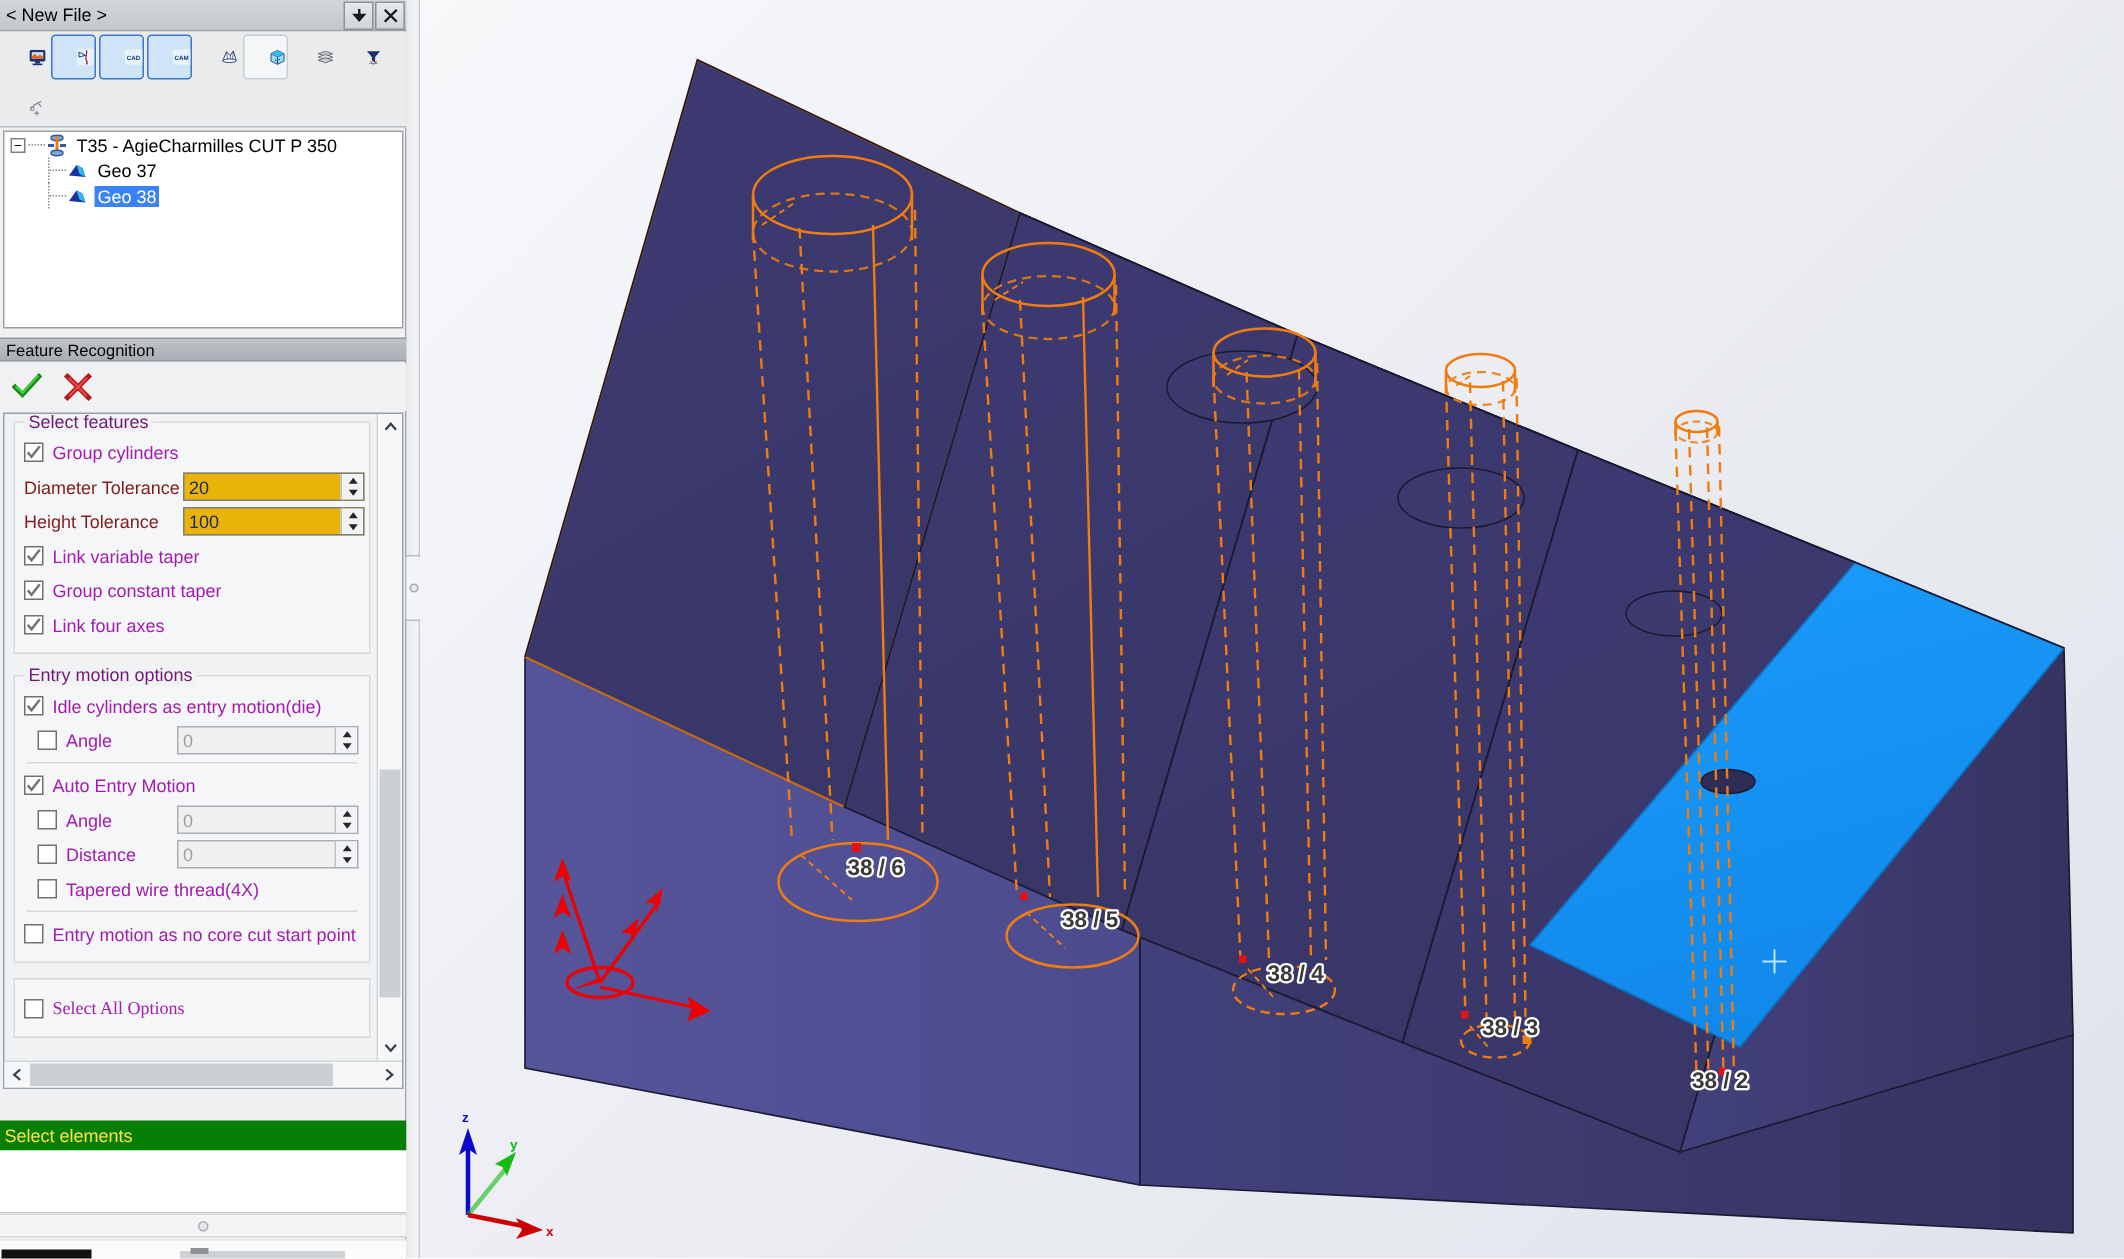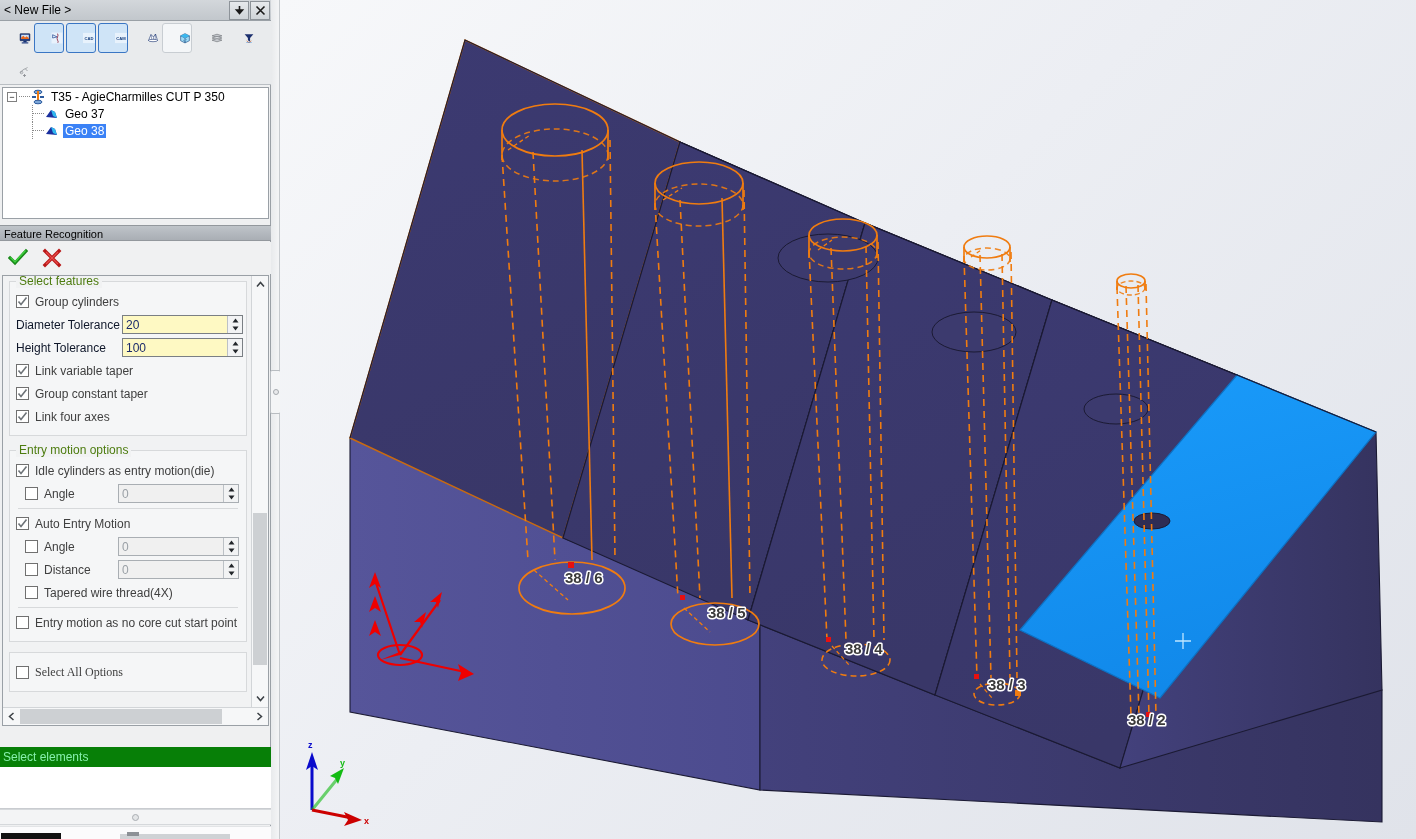--- a/index.html
+++ b/index.html
@@ -100,35 +100,35 @@
     position: absolute; left: 0; top: 0; right: 17px; bottom: 18px;
     overflow: hidden; padding: 5px 4px 0 6px;
   }
   .group {
     border: 1px solid #d7d9db; background: #f5f6f7;
     margin-bottom: 7px; padding: 3px 6px 7px 6px; position: relative;
   }
   .group > .glabel {
     position: absolute; top: -8px; left: 6px;
     background: #f1f2f3; padding: 0 3px;
-    font-size: 12px; color: #4d7c0f;
+    font-size: 12px; color: #701a75;
   }
   .group.plain { padding-top: 8px; font-family: Liberation Serif, serif; }
   .orow { display: flex; align-items: center; height: 23px; }
   .cbx {
     width: 13px; height: 13px; border: 1px solid #707070; background: #fff;
     display: flex; align-items: center; justify-content: center;
     flex: none; margin-right: 6px; cursor: pointer;
   }
   .cbx svg { display: block; }
-  .olabel { font-size: 12px; color: #404040; white-space: nowrap; }
-  .fieldlabel { font-size: 12px; color: #0f172a; width: 106px; flex: none; }
+  .olabel { font-size: 12px; color: #a21caf; white-space: nowrap; }
+  .fieldlabel { font-size: 12px; color: #7f1d1d; width: 106px; flex: none; }
   .spin {
     display: flex; height: 19px; width: 121px; border: 1px solid #7a7f84;
-    background: #fef9c3; align-items: stretch; flex: none;
+    background: #eab308; align-items: stretch; flex: none;
   }
   .spin.disabled { background: #f0f0f0; border-color: #a9aeb3; }
   .spin input {
     flex: 1; border: none; outline: none; background: transparent;
     font-family: "Liberation Sans", sans-serif; font-size: 12px;
     color: #1b2a6b; padding: 0 3px; min-width: 0;
   }
   .spin.disabled input { color: #9aa0a6; }
   .spin-btns {
     width: 15px; display: flex; flex-direction: column;
@@ -158,21 +158,21 @@
     background: #f6f7f8; border-top: 1px solid #d2d5d8;
     display: flex; align-items: center;
   }
   .hsb-arrow { width: 17px; height: 17px; display: flex; align-items: center; justify-content: center; cursor: pointer; }
   .hsb-track { flex: 1; position: relative; height: 17px; }
   .hsb-thumb { position: absolute; left: 0; top: 1px; bottom: 1px; width: 202px; background: #cdd0d3; cursor: pointer; }
 
   
   #status-bar {
     position: absolute; left: 0; top: 747px; width: 271px; height: 20px;
-    background: #077f07; color: #86efac; font-size: 12px;
+    background: #077f07; color: #fde047; font-size: 12px;
     line-height: 20px; padding-left: 3px;
   }
   #status-blank {
     position: absolute; left: 0; top: 767px; width: 271px; height: 42px;
     background: #fff; border-bottom: 1px solid #c9ccd0;
   }
   #hsplitter {
     position: absolute; left: 0; top: 809px; width: 271px; height: 16px;
     background: #f3f4f5; border-top: 1px solid #d5d8db; border-bottom: 1px solid #d5d8db;
     display: flex; align-items: center; justify-content: center; cursor: ns-resize;

